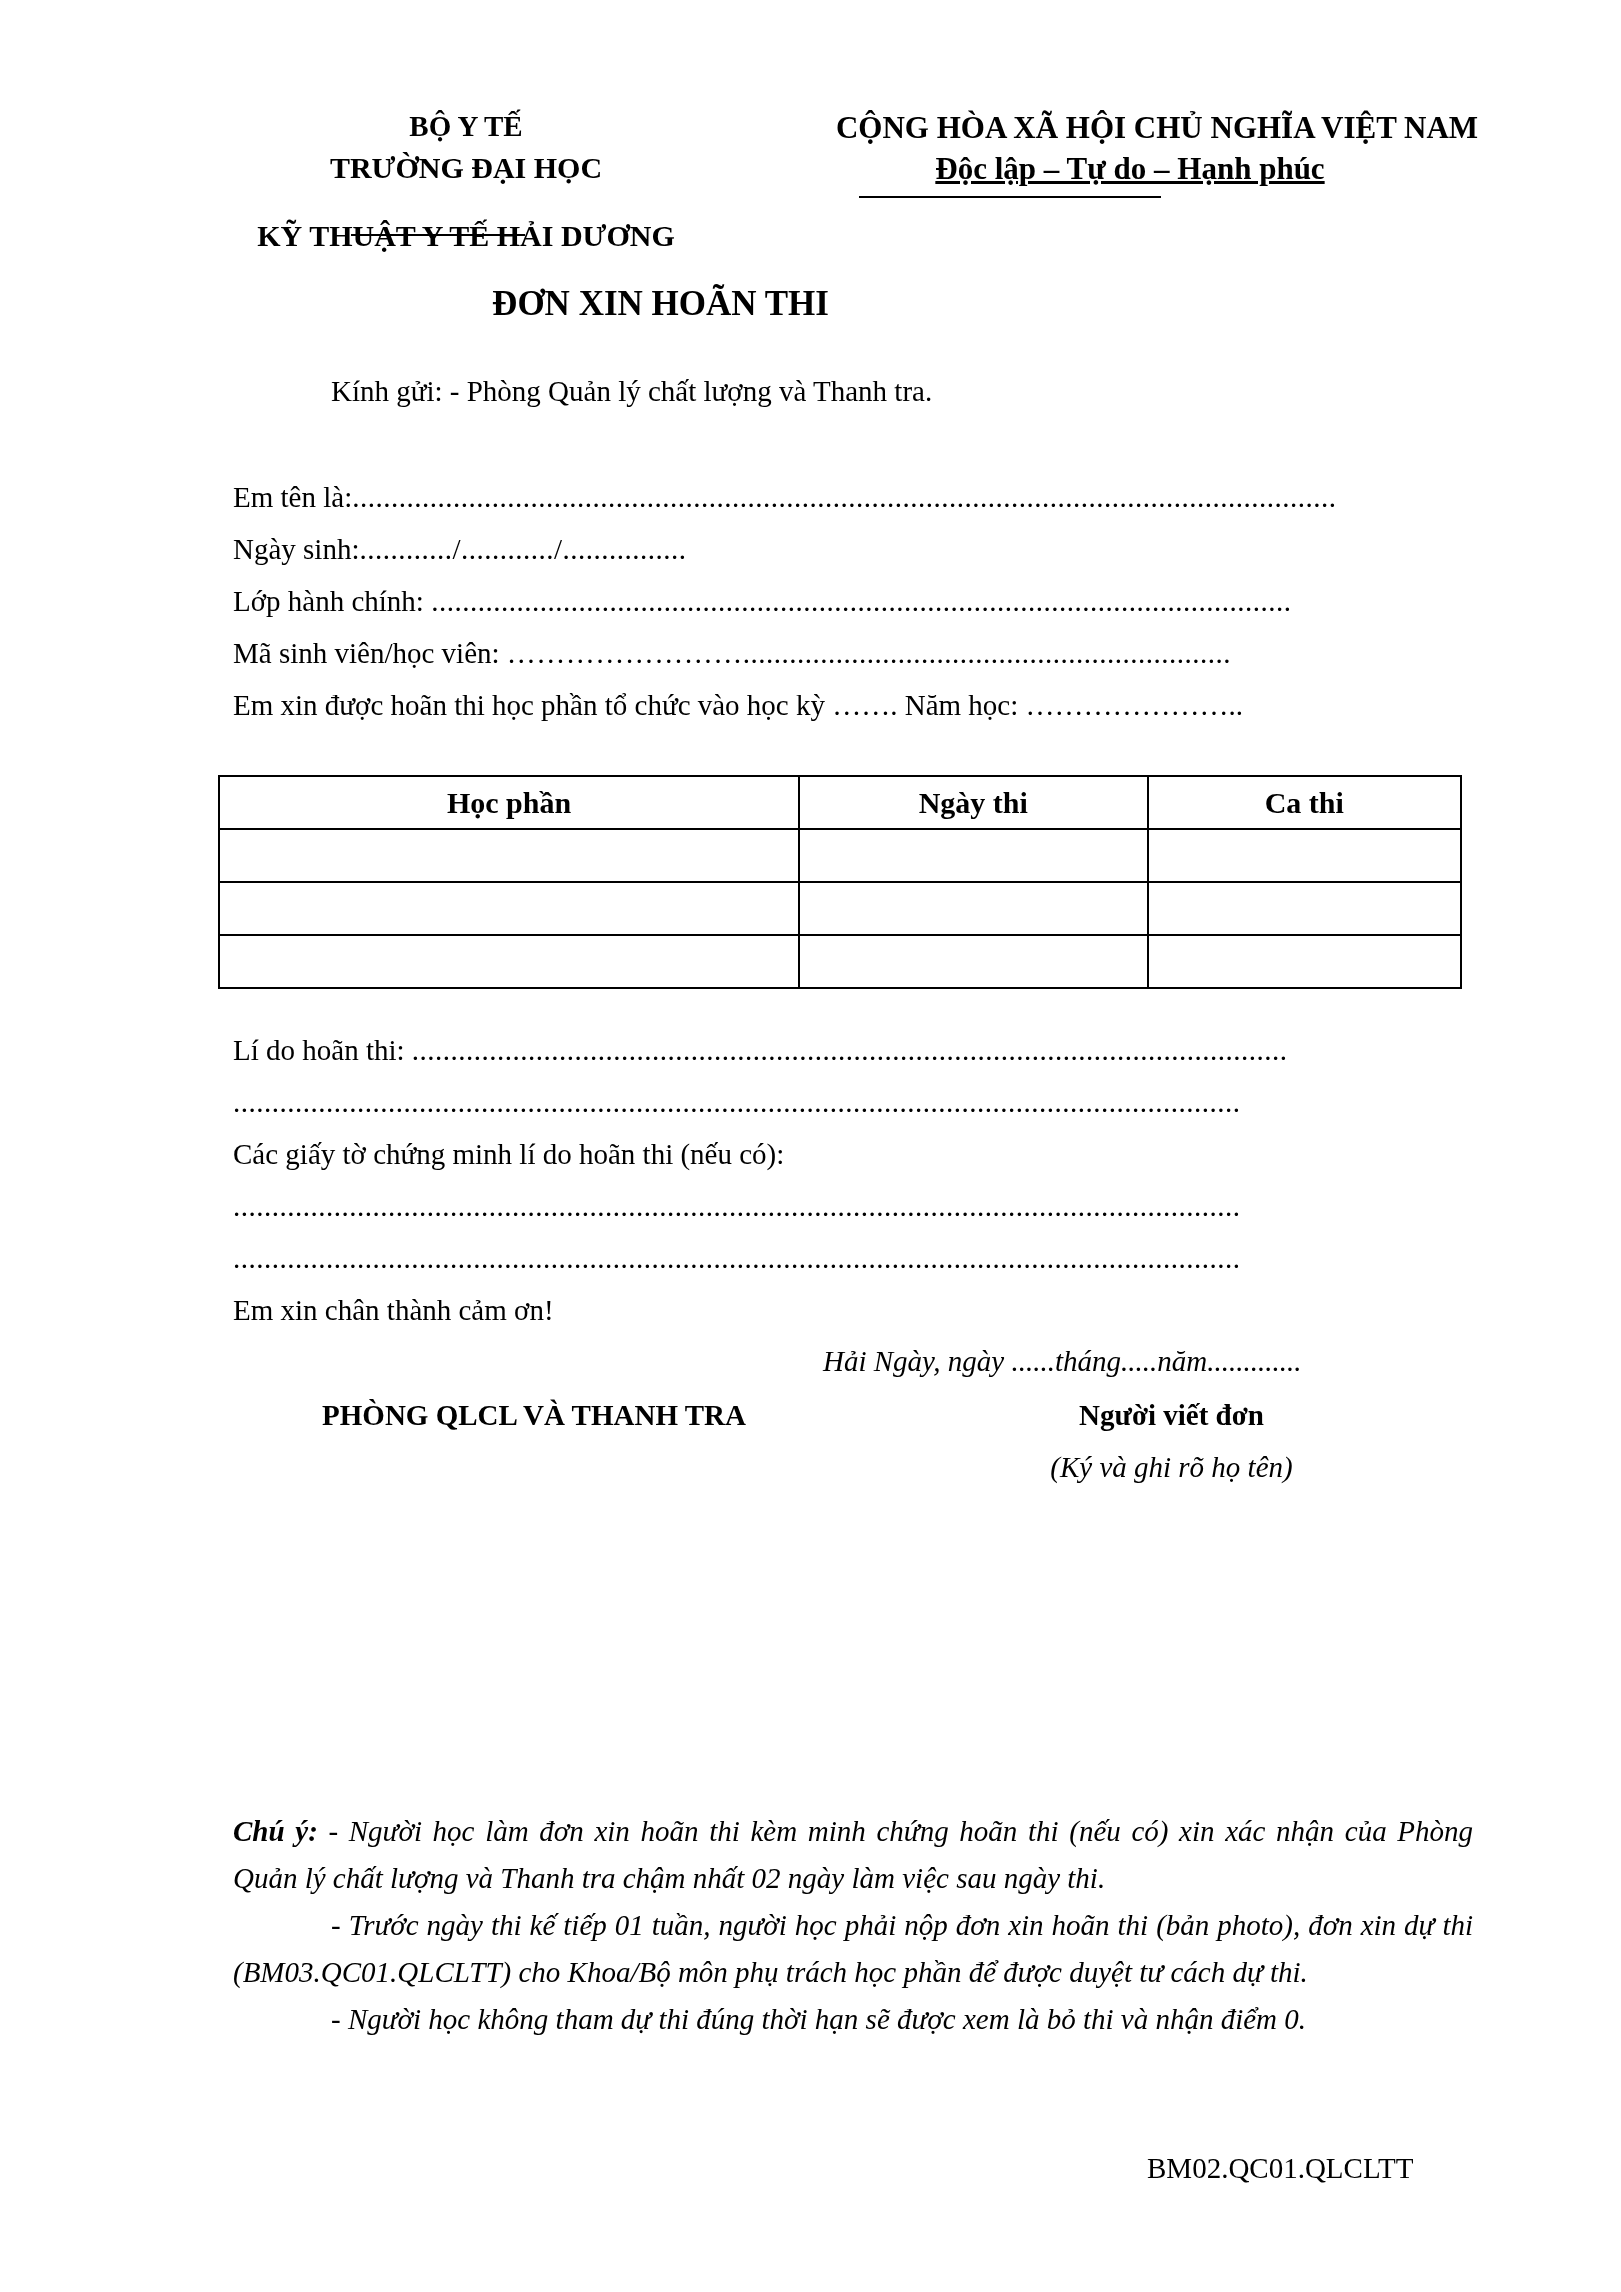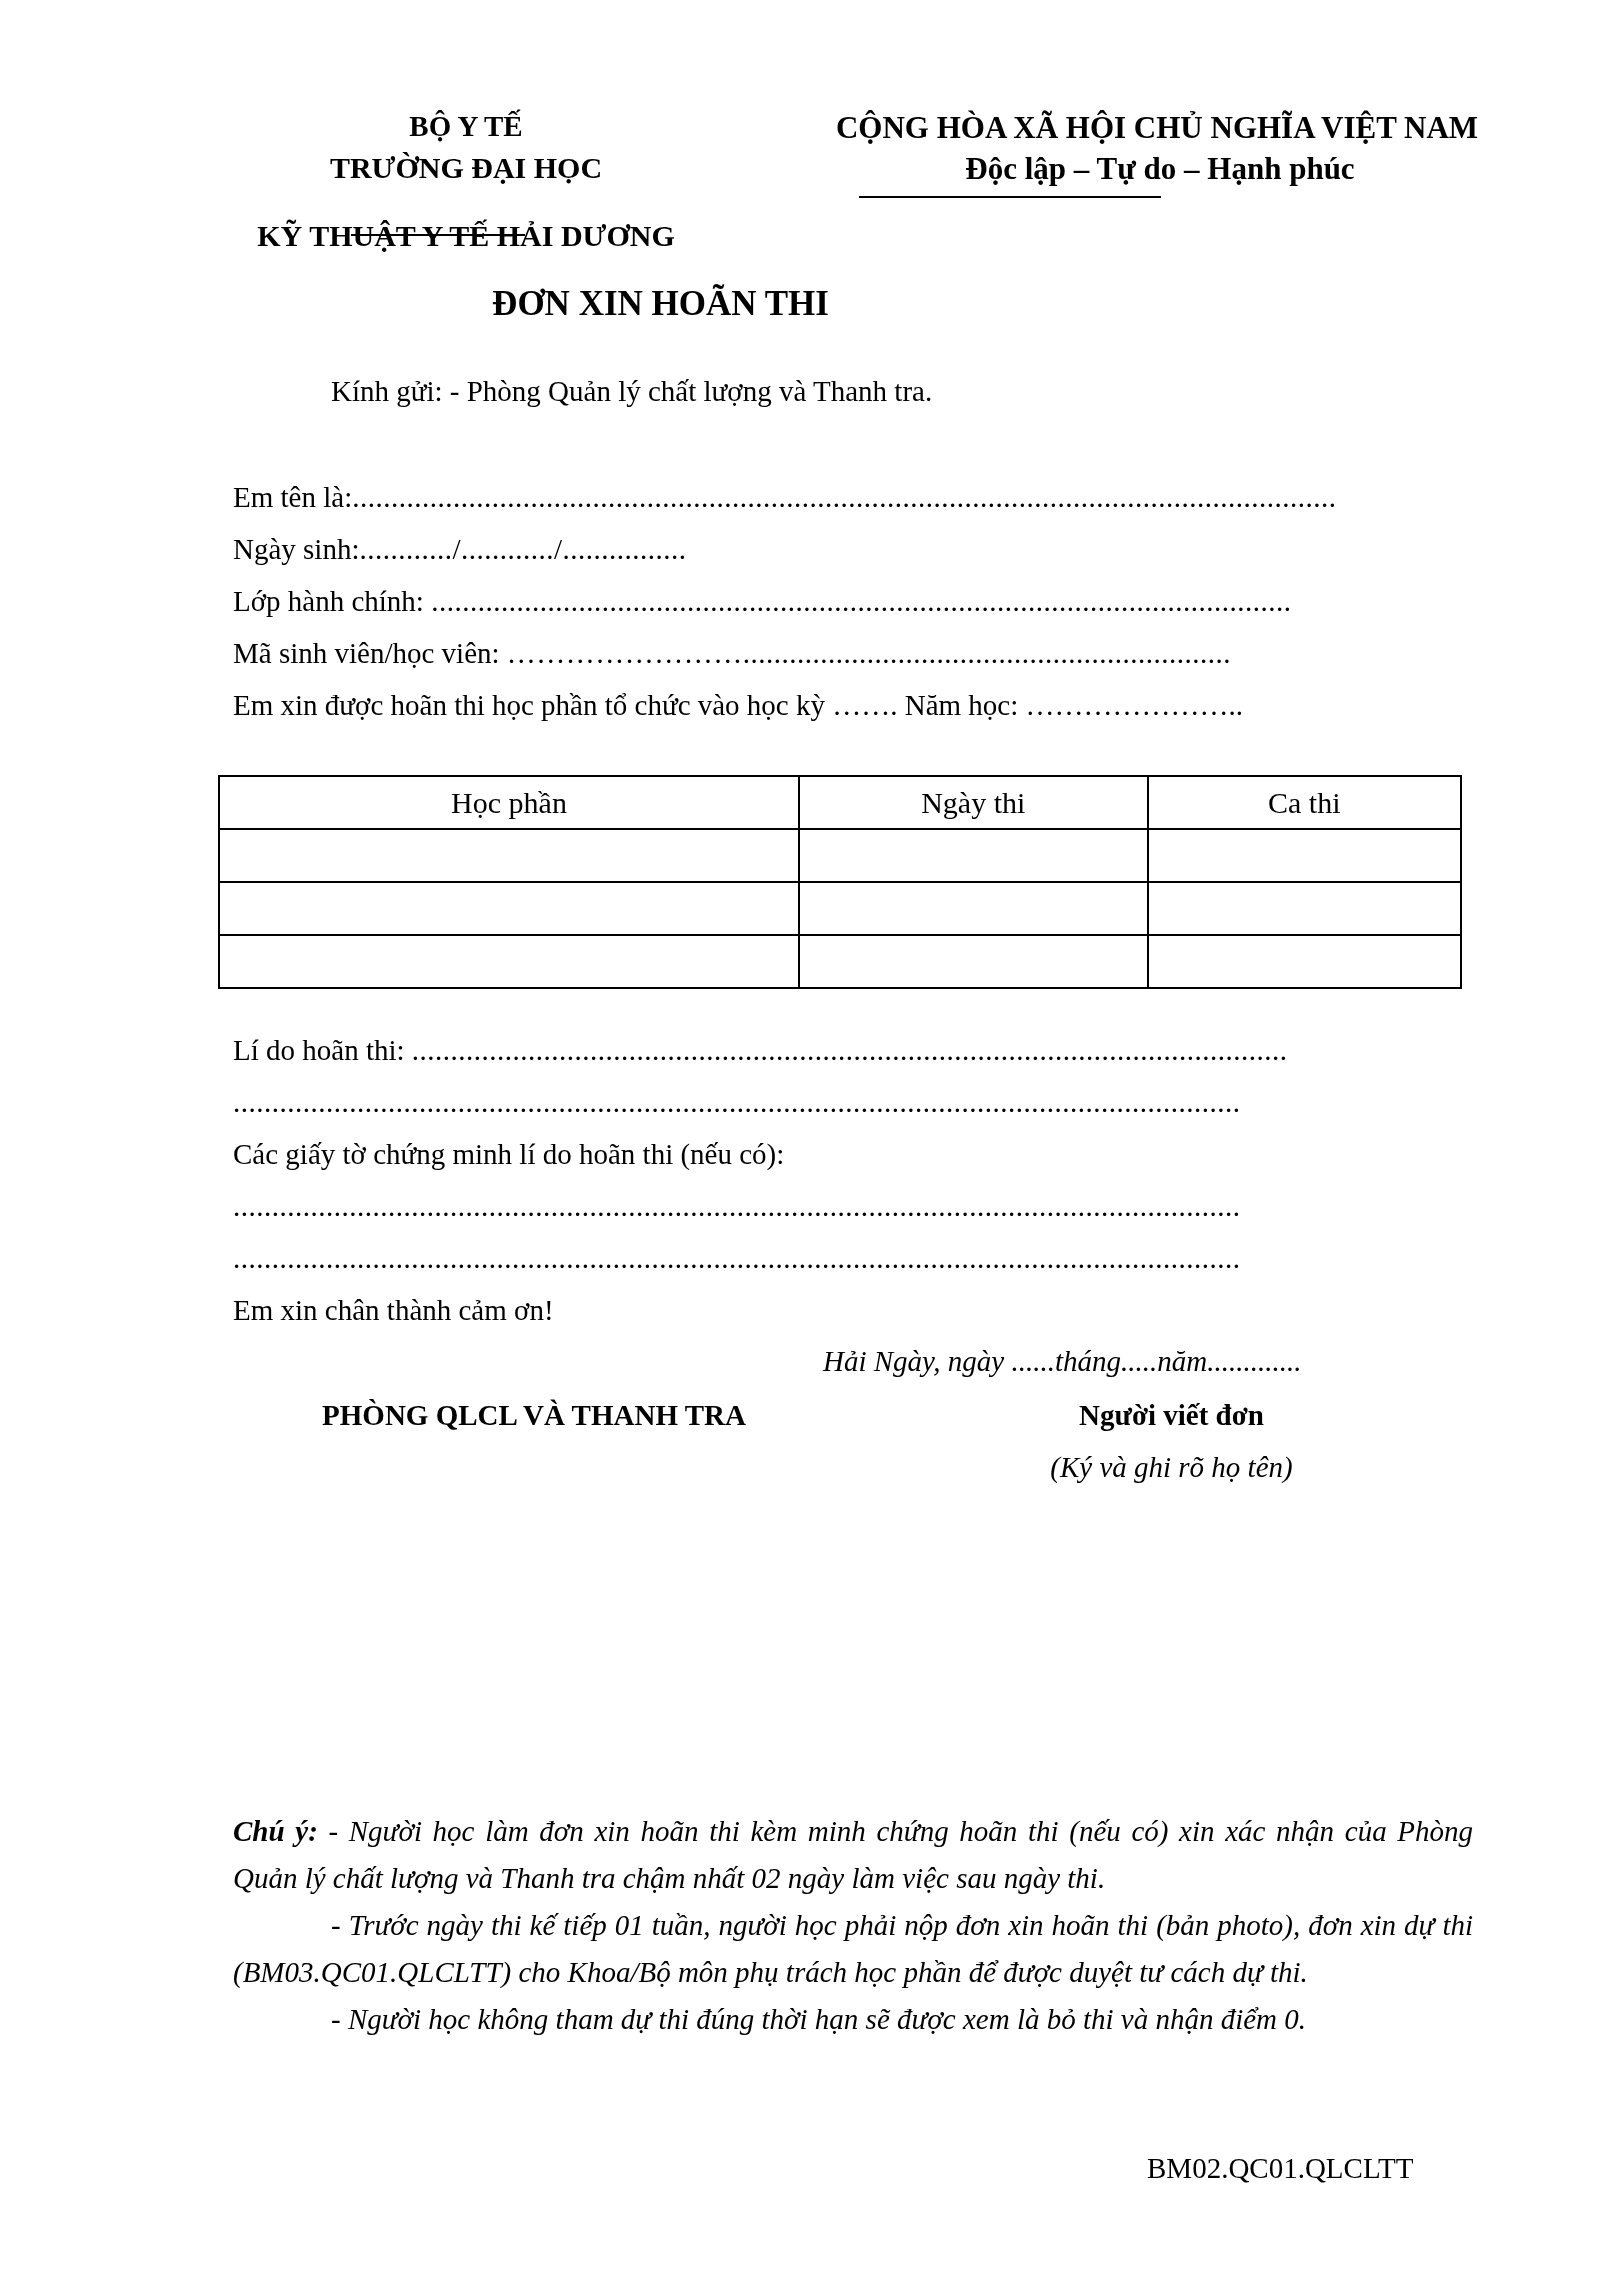--- a/index.html
+++ b/index.html
@@ -14,38 +14,38 @@
   .center { text-align: center; }
   .rule { position: absolute; height: 0; border-top: 2px solid #000; }
 
   .line { position: absolute; left: 233px; width: 1240px; font-size: 29px; line-height: 35px;
           white-space: nowrap; overflow: hidden; }
   .dots { letter-spacing: 0.5px; }
 
   table.exam { position: absolute; left: 218px; top: 775px; width: 1244px;
                border-collapse: collapse; font-size: 30px; }
   table.exam th, table.exam td { border: 2px solid #000; padding: 0; }
-  table.exam th { height: 51px; font-weight: normal; text-align: center; }
+  table.exam th { height: 51px; font-weight: bold; text-align: center; }
   table.exam td { height: 51px; }
 
   .note { position: absolute; left: 233px; width: 1240px; font-size: 29px; font-style: italic;
           line-height: 47px; text-align: justify; }
   .note p { margin: 0; }
   .indent { text-indent: 98px; }
 </style>
 </head>
 <body>
 
 <div class="abs fs30 center" style="left:216px; top:110px; width:500px;font-weight:bold;">BỘ Y TẾ</div>
 <div class="abs fs31 b center" style="left:216px; top:151px; width:500px;">TRƯỜNG ĐẠI HỌC</div>
 <div class="abs fs31 b center" style="left:216px; top:191px; width:500px;margin-top:28px;">KỸ THUẬT Y TẾ HẢI DƯƠNG</div>
 <div class="rule" style="left:351px; top:234px; width:174px;"></div>
 
 <div class="abs fs32 b center" style="left:765px; top:110px; width:784px;">CỘNG HÒA XÃ HỘI CHỦ NGHĨA VIỆT NAM</div>
-<div class="abs fs32 b center" style="left:768px; top:151px; width:784px;">Độc lập – Tự do – Hạnh phúc</div>
+<div class="abs fs32 b center" style="left:738px; top:151px; width:784px;text-decoration:underline;">Độc lập – Tự do – Hạnh phúc</div>
 <div class="rule" style="left:859px; top:196px; width:302px;"></div>
 
 <div class="abs b center" style="left:0; top:284px; width:1321px; font-size:35px;">ĐƠN XIN HOÃN THI</div>
 
 <div class="abs fs30" style="left:331px; top:375px;">Kính gửi: - Phòng Quản lý chất lượng và Thanh tra.</div>
 
 <div class="line" style="top:480px;">
   <span>Em tên là:</span><span class="dots">...............................................................................................................................</span>
 </div>
 <div class="line" style="top:532px;">

